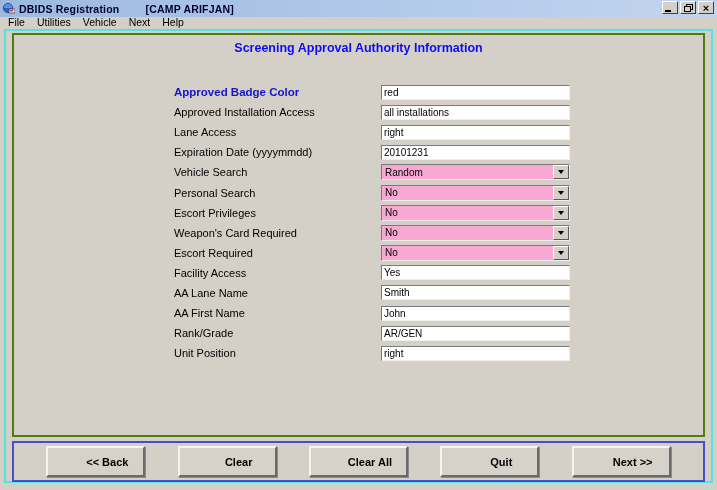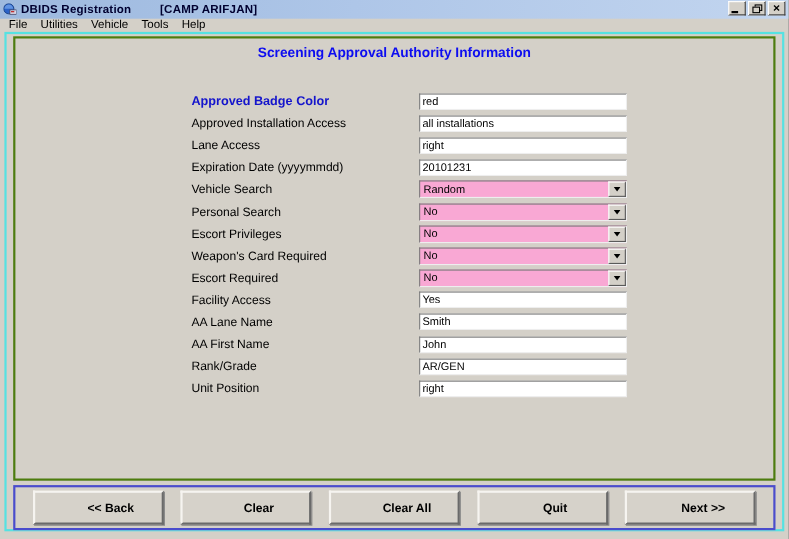--- a/index.html
+++ b/index.html
@@ -77,21 +77,21 @@
     border-left:3px solid transparent;border-right:3px solid transparent;
     border-top:4px solid #000;
   }
   
   .button-panel{
     position:absolute;left:12px;top:441px;width:693px;height:41px;
     border:2px solid #4a4ccc;box-sizing:border-box;background:#d4d0c8;
     display:flex;align-items:center;justify-content:space-evenly;
   }
   .nav-btn{
-    width:119px;height:31px;background:#d6d2ca;
+    width:99px;height:31px;background:#d6d2ca;
     border:2px solid;border-color:#f6f4f0 #6a6a6a #6a6a6a #f6f4f0;
     box-shadow:1px 1px 0 #8a8a8a;
     font-family:"Liberation Sans",sans-serif;font-weight:bold;font-size:11px;color:#000;
     cursor:default;
     padding-left:29px;
   }
 </style>
 </head>
 <body>
 
@@ -117,21 +117,21 @@
       <button class="tb-btn">
           <span class="close-glyph">×</span>
         </button>
     </div>
   </div>
 
   <div class="menubar">
       <span class="menu-item">File</span>
       <span class="menu-item">Utilities</span>
       <span class="menu-item">Vehicle</span>
-      <span class="menu-item">Tools</span>
+      <span class="menu-item">Next</span>
       <span class="menu-item">Help</span>
     </div>
 
   <div class="cyan-frame"></div>
 
   <div class="main-panel">
     <div class="panel-title">Screening Approval Authority Information</div>
     <div class="form-rows">
         <div class="form-row">
           <span class="row-label emphasis">Approved Badge Color</span>

